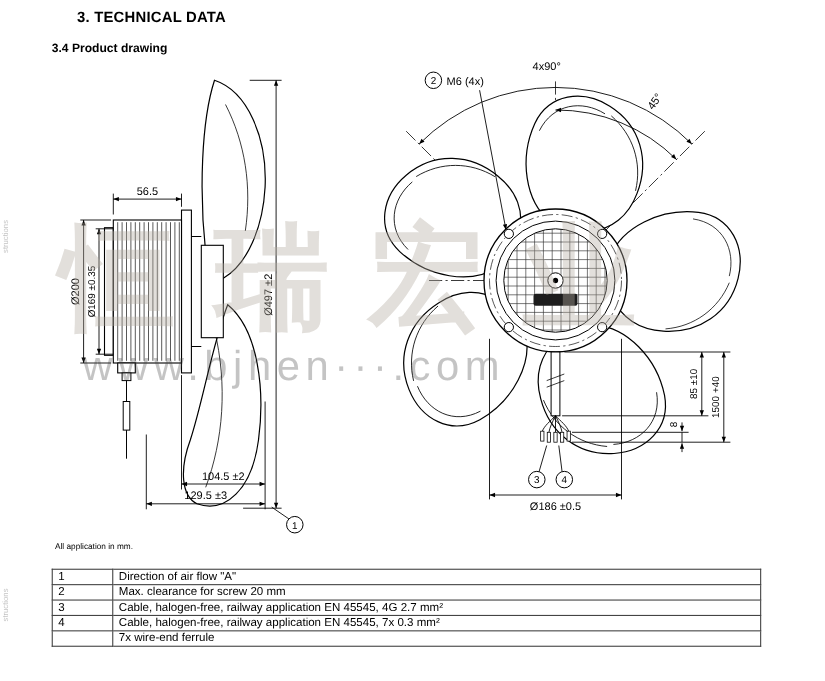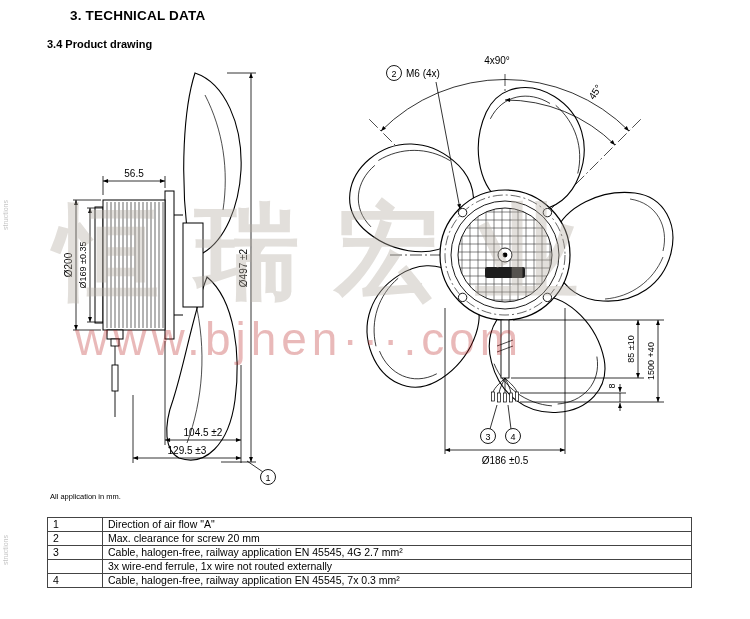--- a/index.html
+++ b/index.html
@@ -13,22 +13,22 @@
   #dim-note{left:50px;top:492px;font-size:7.5px;}
   #side-view-svg{left:45px;top:55px;}
   #front-view-svg{left:330px;top:48px;}
   svg text{font-size:10px;font-family:"Liberation Sans",sans-serif;fill:#000;}
   svg text.small{font-size:9px;}
   .wm-cn{
     left:55px;top:184px;font-size:104px;font-weight:bold;letter-spacing:36px;
     color:#b4aca1;opacity:.38;z-index:6;pointer-events:none;white-space:nowrap;
   }
   .wm-url{
-    left:75px;top:312px;font-size:46px;letter-spacing:5px;
-    color:#b91c1c;opacity:.30;z-index:6;pointer-events:none;white-space:nowrap;text-align:right;
+    left:75px;top:312px;font-size:38px;letter-spacing:5px;
+    color:#404040;opacity:.30;z-index:6;pointer-events:none;white-space:nowrap;text-align:right;
   }
   .side-text{
     left:2px;font-size:7px;color:#c4c4c4;
     writing-mode:vertical-rl;transform:rotate(180deg);
   }
   #side-text-1{top:200px;}
   #side-text-2{top:535px;}
   #spec-table{
     position:absolute;left:47px;top:517px;width:645px;
     border-collapse:collapse;font-size:10.5px;
@@ -245,21 +245,21 @@
     </tr>
     <tr>
       <td class="num">2</td>
       <td>Max. clearance for screw 20 mm</td>
     </tr>
     <tr>
       <td class="num">3</td>
       <td>Cable, halogen-free, railway application EN 45545, 4G 2.7 mm²</td>
     </tr>
     <tr>
-      <td class="num"></td>
-      <td>3x wire-end ferrule, 1x wire not routed externally</td>
-    </tr>
-    <tr>
       <td class="num">4</td>
       <td>Cable, halogen-free, railway application EN 45545, 7x 0.3 mm²</td>
     </tr>
+    <tr>
+      <td class="num"></td>
+      <td>7x wire-end ferrule</td>
+    </tr>
   </tbody>
 </table>
 
 </body></html>

